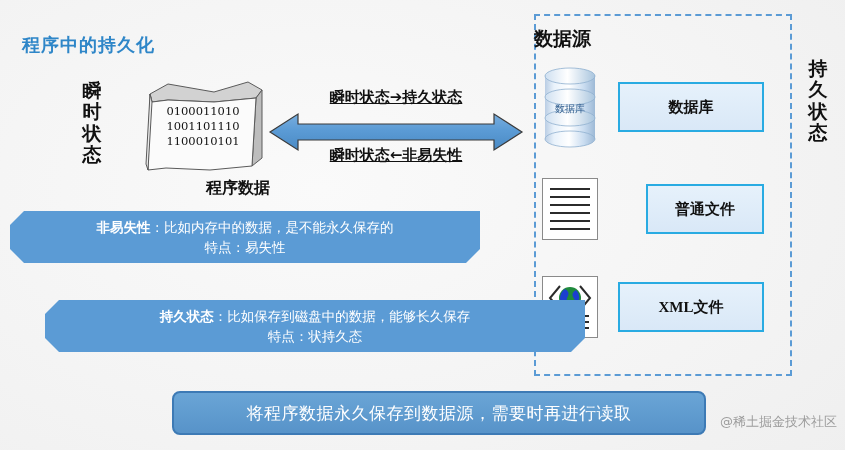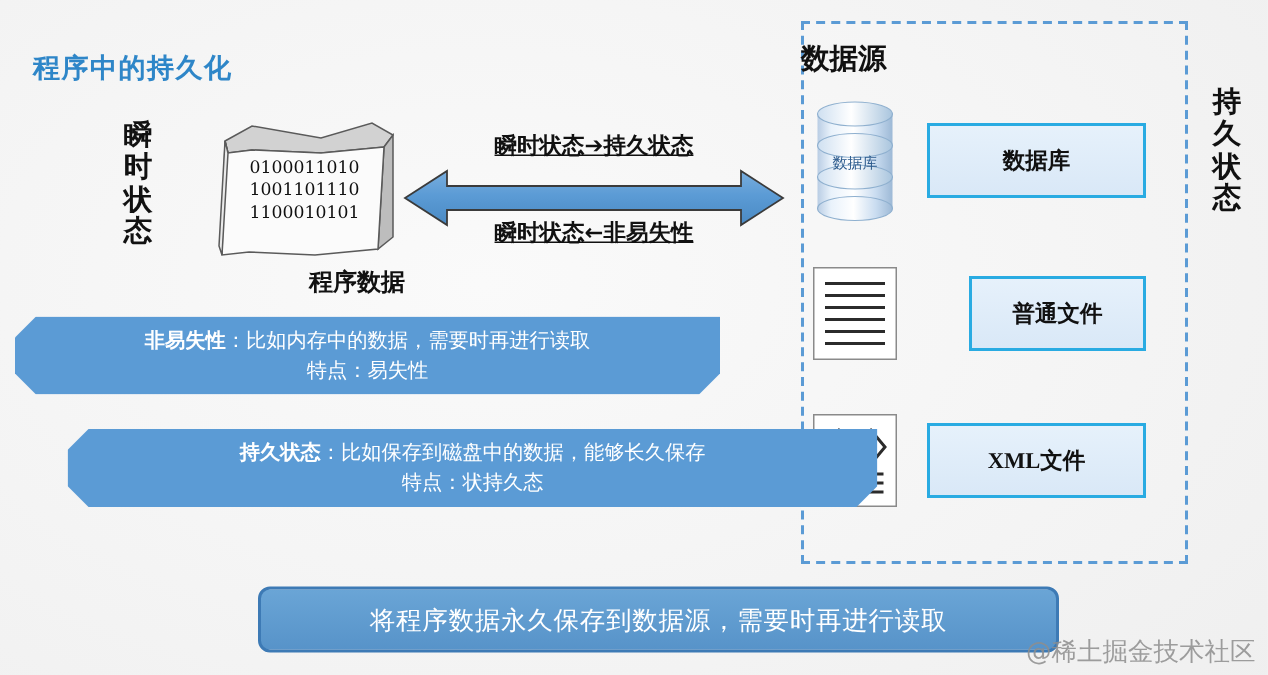--- a/index.html
+++ b/index.html
@@ -198,21 +198,21 @@
     font-size: 13.5px;
     line-height: 1.5;
     padding: 0 14px;
     box-sizing: border-box;
   }
   #banner-0 {
     left: 10px; top: 211px; width: 470px; height: 52px;
     clip-path: polygon(14px 0, 100% 0, 100% calc(100% - 14px), calc(100% - 14px) 100%, 14px 100%, 0 calc(100% - 14px), 0 14px);
   }
   #banner-1 {
-    left: 45px; top: 286px; width: 540px; height: 52px;
+    left: 45px; top: 300px; width: 540px; height: 52px;
     clip-path: polygon(14px 0, 100% 0, 100% calc(100% - 14px), calc(100% - 14px) 100%, 14px 100%, 0 calc(100% - 14px), 0 14px);
   }
 
   
   #summary {
     position: absolute;
     left: 172px;
     top: 391px;
     width: 534px;
     height: 44px;
@@ -227,22 +227,22 @@
     font-family: Liberation Mono, monospace;
     font-size: 17px;
     letter-spacing: 0.5px;
     white-space: nowrap;
   }
 
   
   #watermark {
     position: absolute;
     right: 8px;
-    bottom: 4px;
-    font-size: 17px;
+    bottom: 19px;
+    font-size: 13px;
     color: #8e8e8e;
     opacity: 0.85;
     white-space: nowrap;
   }
 </style>
 </head>
 <body>
 
 <div id="slide">
 
@@ -349,21 +349,21 @@
     <div class="ds-box">XML文件</div>
   </div>
 
   <div class="v-label" id="vlabel-right">持
 久
 状
 态</div>
 
   <div class="banner" id="banner-0">
     <div>
-      <span style="font-weight:bold;">非易失性</span><span>：</span><span>比如内存中的数据，需要时再进行读取</span><br>
+      <span style="font-weight:bold;">非易失性</span><span>：</span><span>比如内存中的数据，是不能永久保存的</span><br>
       <span>特点：易失性</span>
     </div>
   </div>
 
   <div class="banner" id="banner-1">
     <div>
       <span style="font-weight:bold;">持久状态</span><span>：</span><span>比如保存到磁盘中的数据，能够长久保存</span><br>
       <span>特点：状持久态</span>
     </div>
   </div>

